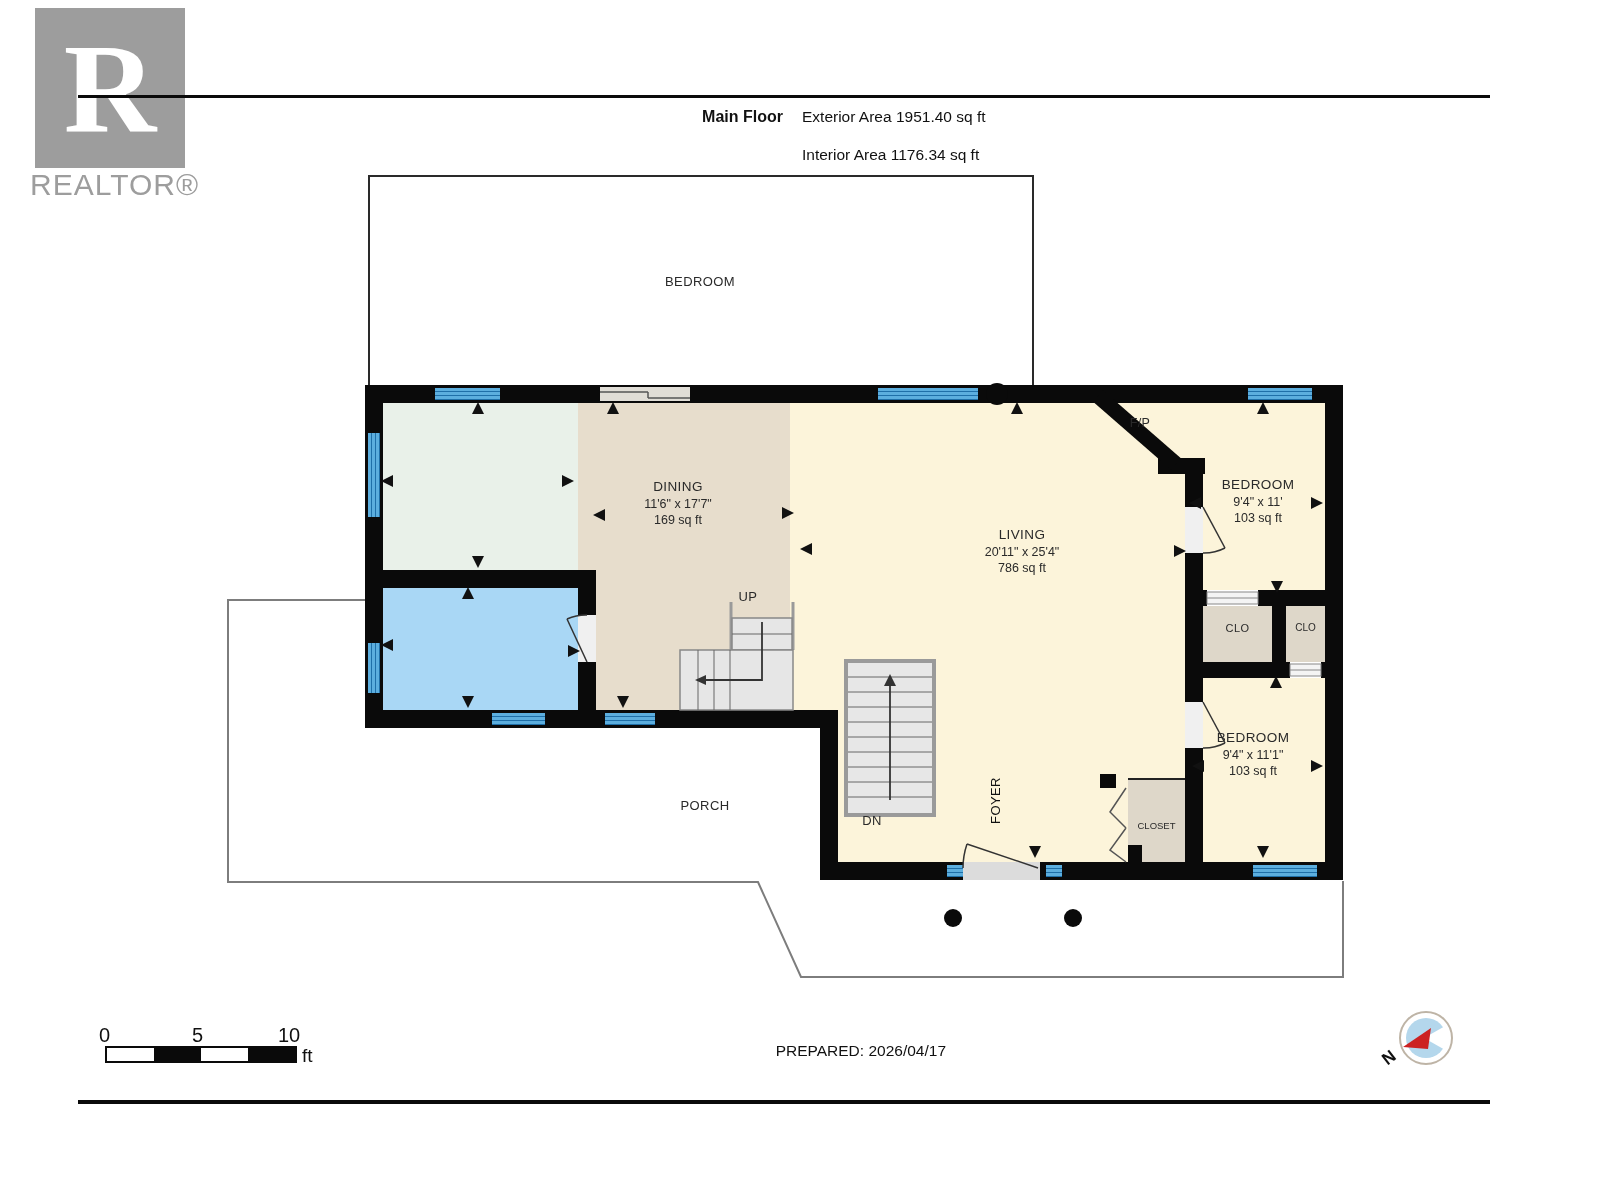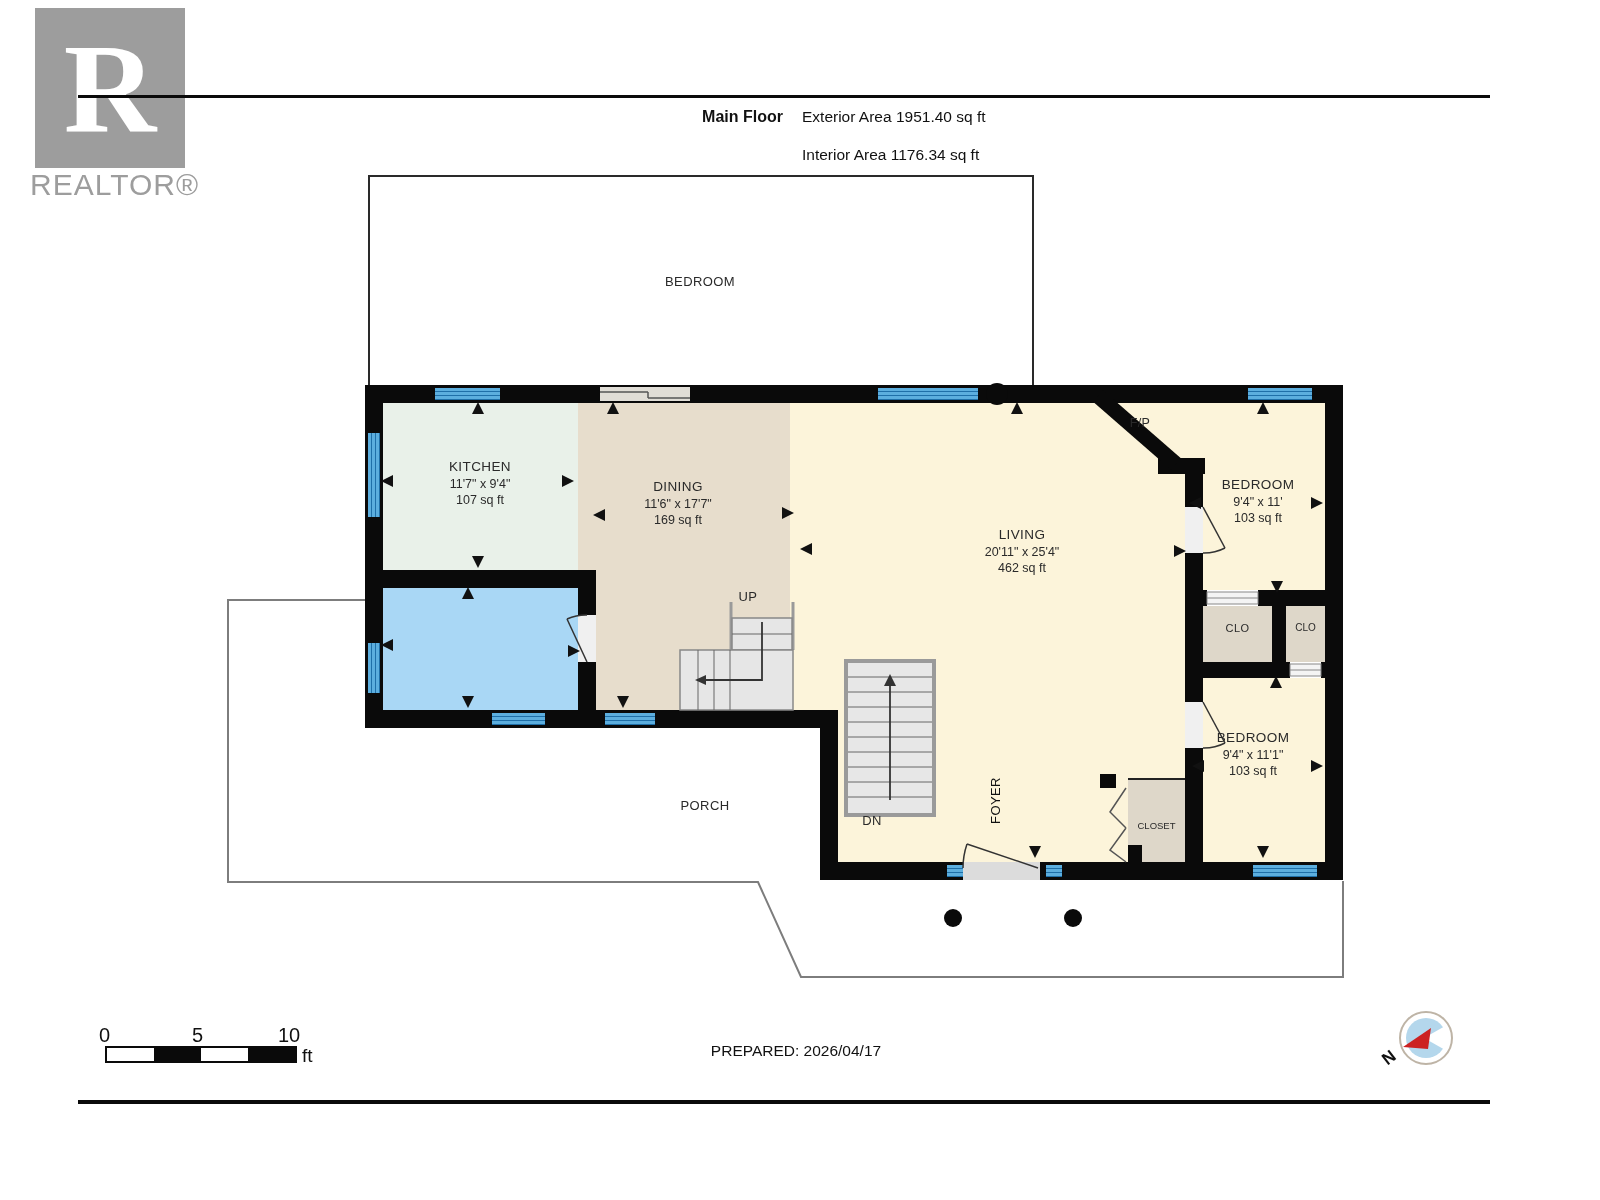--- a/index.html
+++ b/index.html
@@ -24,21 +24,21 @@
   #logo-box{position:absolute;left:35px;top:8px;width:150px;height:160px;background:#9d9d9d;
             display:flex;align-items:center;justify-content:center;z-index:10;}
   #logo-letter{color:#fff;font-size:128px;font-weight:bold;line-height:1;font-family:"Liberation Serif",serif;}
   #logo-word{position:absolute;left:30px;top:168px;width:190px;color:#9d9d9d;font-size:30px;letter-spacing:1px;}
   #balcony{position:absolute;left:368px;top:175px;width:662px;height:210px;border:2px solid #2a2a2a;background:#fff;}
   #closet-box{position:absolute;left:1128px;top:778px;width:57px;height:84px;background:var(--closet_fill,#ded7c9);
               border-top:2px solid #222;}
   #scale-nums span{position:absolute;top:1024px;font-size:20px;}
   #scalebar{position:absolute;left:105px;top:1046px;width:188px;height:13px;border:2px solid #0a0a0a;display:flex;}
   #scalebar div{height:100%;}
-  #prepared{position:absolute;left:646px;top:1042px;width:300px;text-align:center;font-size:15.5px;}
+  #prepared{position:absolute;left:646px;top:1042px;width:300px;text-align:right;font-size:15.5px;}
   #disclaimer{position:absolute;left:85px;top:1112px;width:1420px;font-size:14.5px;}
   #foyer-label{position:absolute;left:935px;top:793px;width:120px;text-align:center;
                font-size:13px;letter-spacing:.4px;transform:rotate(-90deg);}
   #compass-n{position:absolute;left:1383px;top:1048px;font-size:17px;font-weight:bold;transform:rotate(-38deg);}
 </style>
 </head>
 <body>
 
 <div id="canvas">
 
@@ -197,34 +197,29 @@
         <polygon points="1271,581 1283,581 1277,593" fill="#111"></polygon>
         <polygon points="1201,497 1201,509 1189,503" fill="#111"></polygon>
         <polygon points="1311,497 1311,509 1323,503" fill="#111"></polygon>
         <polygon points="1270,688 1282,688 1276,676" fill="#111"></polygon>
         <polygon points="1257,846 1269,846 1263,858" fill="#111"></polygon>
         <polygon points="1204,760 1204,772 1192,766" fill="#111"></polygon>
         <polygon points="1311,760 1311,772 1323,766" fill="#111"></polygon>
       </g>
   </svg>
 
-  <div class="room-label" style="left:400px;top:458px;width:160px;">
-    <div class="room-name">KITCHEN</div>
-    <div class="room-dims">11'7" x 9'4"</div>
-    <div class="room-area">107 sq ft</div>
-  </div>
   <div class="room-label" style="left:598px;top:478px;width:160px;">
     <div class="room-name">DINING</div>
     <div class="room-dims">11'6" x 17'7"</div>
     <div class="room-area">169 sq ft</div>
   </div>
   <div class="room-label" style="left:942px;top:526px;width:160px;">
     <div class="room-name">LIVING</div>
     <div class="room-dims">20'11" x 25'4"</div>
-    <div class="room-area">462 sq ft</div>
+    <div class="room-area">786 sq ft</div>
   </div>
   <div class="room-label" style="left:1193px;top:476px;width:130px;">
     <div class="room-name">BEDROOM</div>
     <div class="room-dims">9'4" x 11'</div>
     <div class="room-area">103 sq ft</div>
   </div>
   <div class="room-label" style="left:1188px;top:729px;width:130px;">
     <div class="room-name">BEDROOM</div>
     <div class="room-dims">9'4" x 11'1"</div>
     <div class="room-area">103 sq ft</div>

